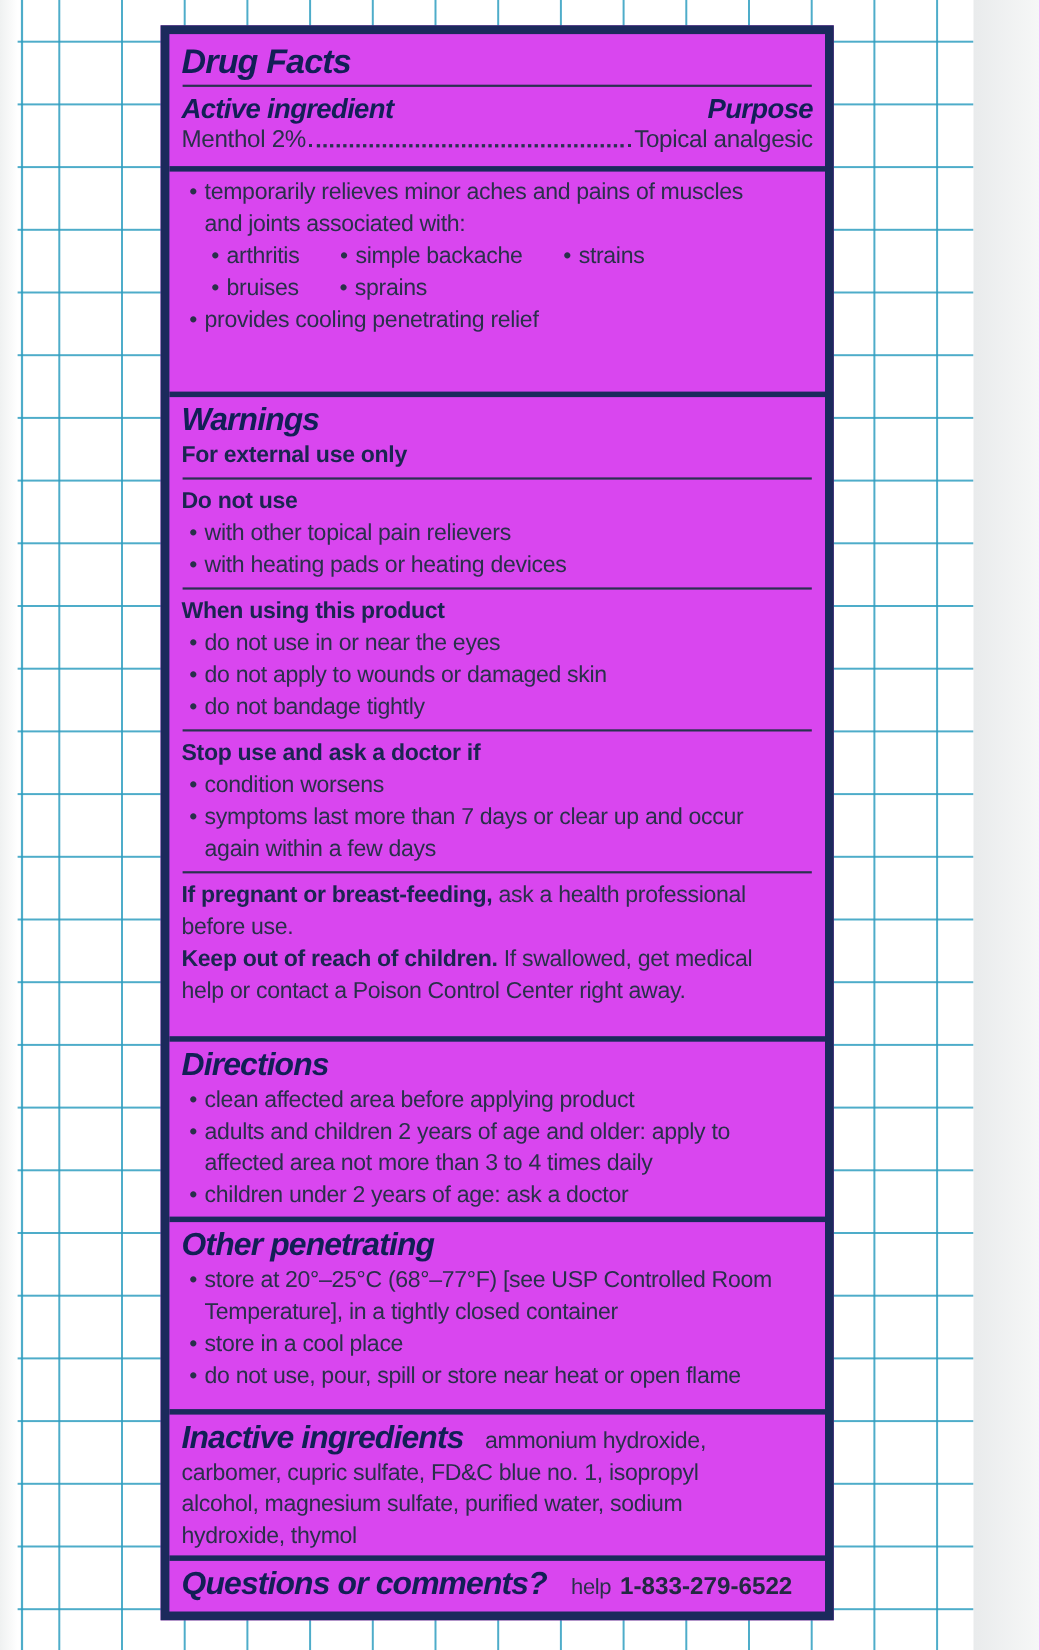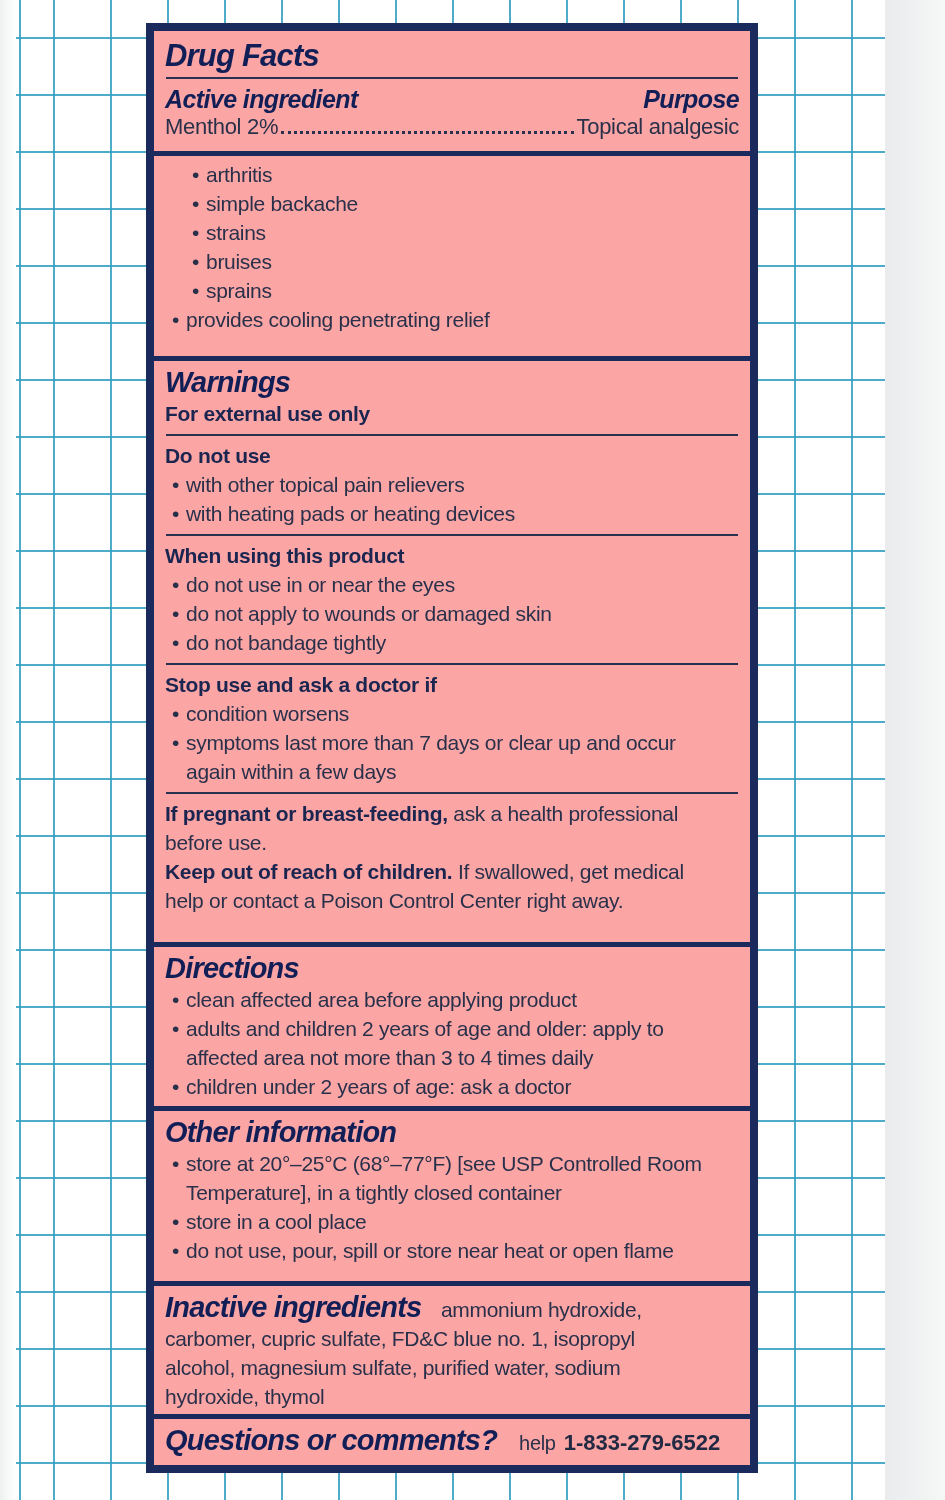--- a/index.html
+++ b/index.html
@@ -28,21 +28,21 @@
   }
   .edge-right{
     position:absolute;left:885px;top:0;width:60px;height:1500px;
     background:linear-gradient(to right,#e9ebec,#f6f7f7);
   }
   
   .label-box{
     position:absolute;left:146px;top:23px;width:612px;height:1450px;
     box-sizing:border-box;
     border:8px solid #1b2a5c;
-    background:#fca5a5;
+    background:#d946ef;
     color:#29304a;
     letter-spacing:-0.3px;
   }
   .section{
     box-sizing:border-box;
     border-top:5px solid #1b2a5c;
     padding:4px 11px 0 11px;
     overflow:hidden;
   }
   .section.first{border-top:none;padding-top:7px;}
@@ -72,21 +72,21 @@
   .rule-title{border-top:2.5px solid #2a3150;margin:3px 1px 6px 1px;height:0;}
 
   .row-between{display:flex;justify-content:space-between;align-items:flex-end;}
 
   .leader-row{display:flex;align-items:baseline;font-size:22px;line-height:27px;}
   .leader{flex:1;border-bottom:3px dotted #2a3150;margin:0 3px 4px 3px;min-width:30px;}
 
   .li{display:flex;font-size:21px;line-height:29px;color:#29304a;}
   .li::before{content:"\2022";flex:0 0 21px;text-align:center;color:#29304a;}
   .li .txt{max-width:528px;}
-  .li-sub-row{display:flex;padding-left:20px;flex-direction:column;}
+  .li-sub-row{display:flex;padding-left:20px;}
   .sub-item{display:flex;font-size:21px;line-height:29px;color:#29304a;margin-right:30px;}
   .sub-item::before{content:"\2022";flex:0 0 21px;text-align:center;}
 
   .para{font-size:21px;line-height:29px;color:#29304a;max-width:545px;}
   .para .lead{font-weight:bold;color:#1a2550;}
 
   .inactive-p{font-size:21px;line-height:29px;color:#29304a;max-width:545px;}
   .inactive-h{
     font-size:29px;font-weight:bold;font-style:italic;
     color:#121f56;letter-spacing:-0.8px;margin-right:14px;line-height:34px;
@@ -113,20 +113,23 @@
       <span class="subhead">Purpose</span>
     </div>
     <div class="leader-row">
       <span>Menthol 2%</span>
       <span class="leader"></span>
       <span>Topical analgesic</span>
     </div>
   </div>
 
   <div class="section s-uses">
+    <div class="li">
+      <span class="txt">temporarily relieves minor aches and pains of muscles and joints associated with:</span>
+    </div>
     <div class="li-sub-row">
       <span class="sub-item">arthritis</span>
       <span class="sub-item">simple backache</span>
       <span class="sub-item">strains</span>
     </div>
     <div class="li-sub-row">
       <span class="sub-item">bruises</span>
       <span class="sub-item">sprains</span>
     </div>
     <div class="li">
@@ -186,21 +189,21 @@
     </div>
     <div class="li">
       <span class="txt">adults and children 2 years of age and older: apply to affected area not more than 3 to 4 times daily</span>
     </div>
     <div class="li">
       <span class="txt">children under 2 years of age: ask a doctor</span>
     </div>
   </div>
 
   <div class="section s-other">
-    <div class="section-h">Other information</div>
+    <div class="section-h">Other penetrating</div>
     <div class="li">
       <span class="txt">store at 20°–25°C (68°–77°F) [see USP Controlled Room Temperature], in a tightly closed container</span>
     </div>
     <div class="li">
       <span class="txt">store in a cool place</span>
     </div>
     <div class="li">
       <span class="txt">do not use, pour, spill or store near heat or open flame</span>
     </div>
   </div>

